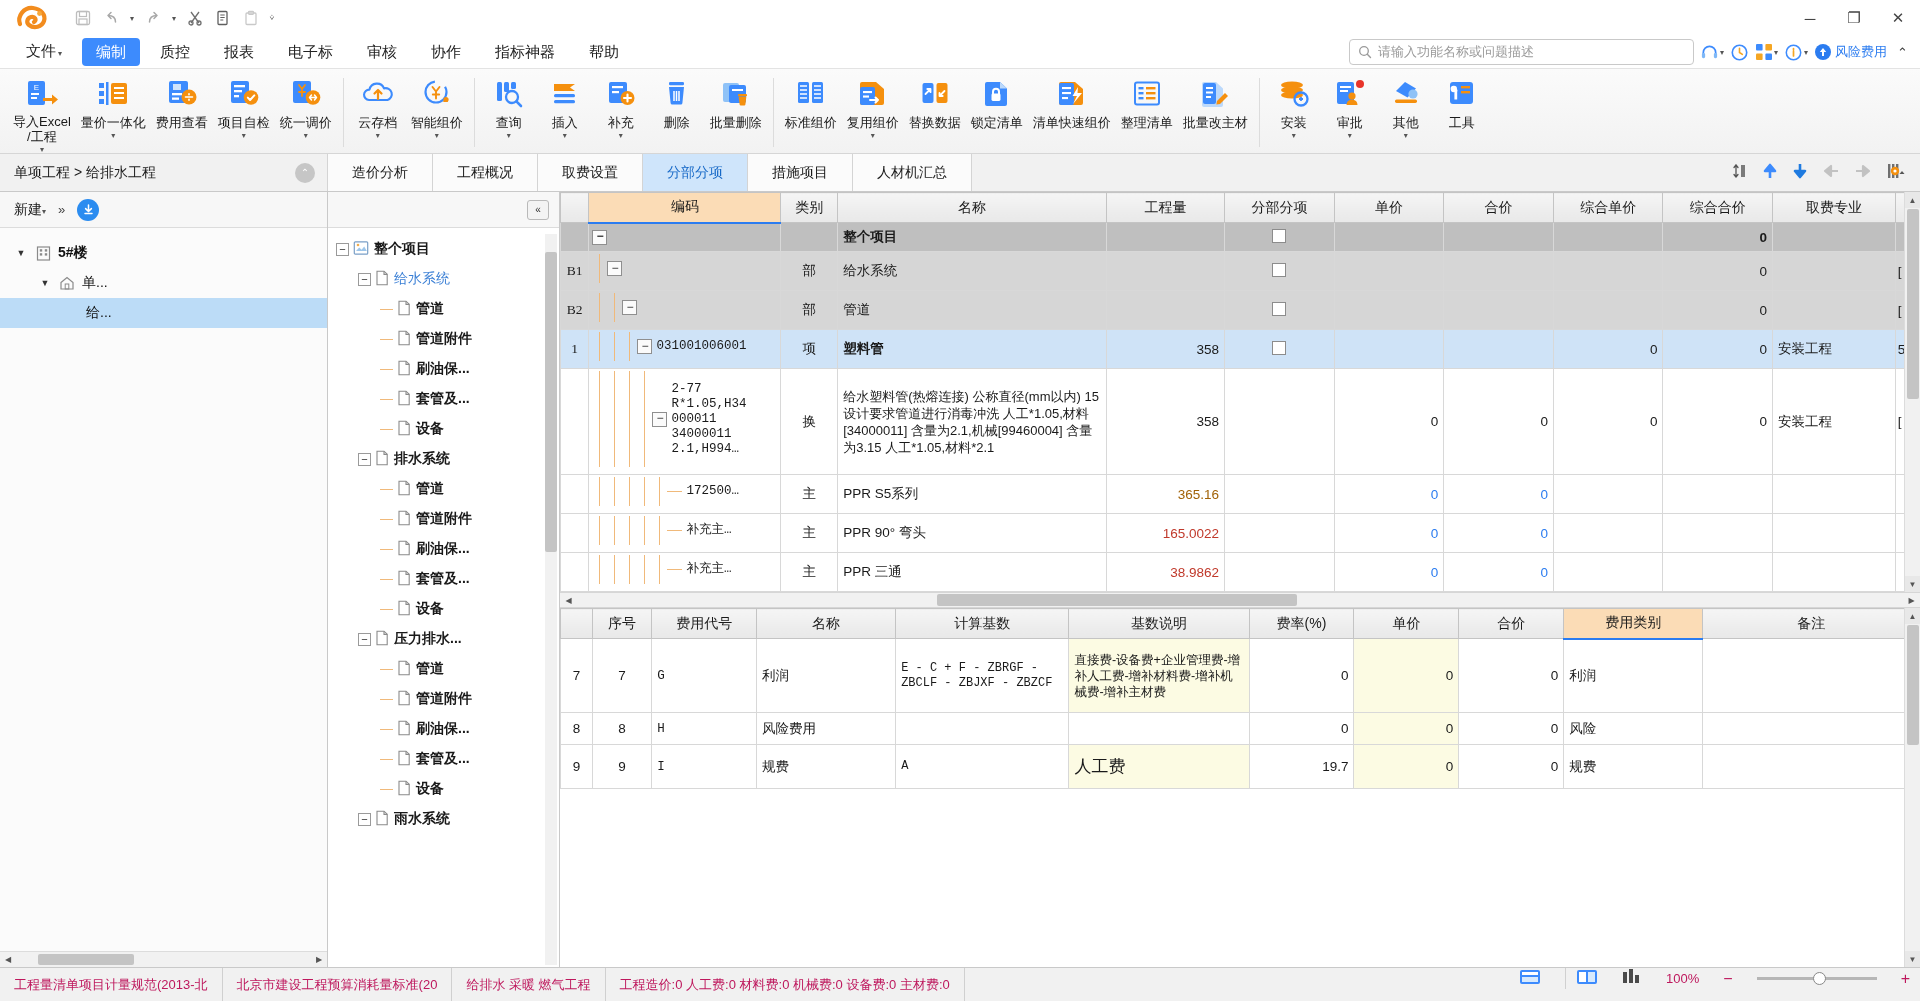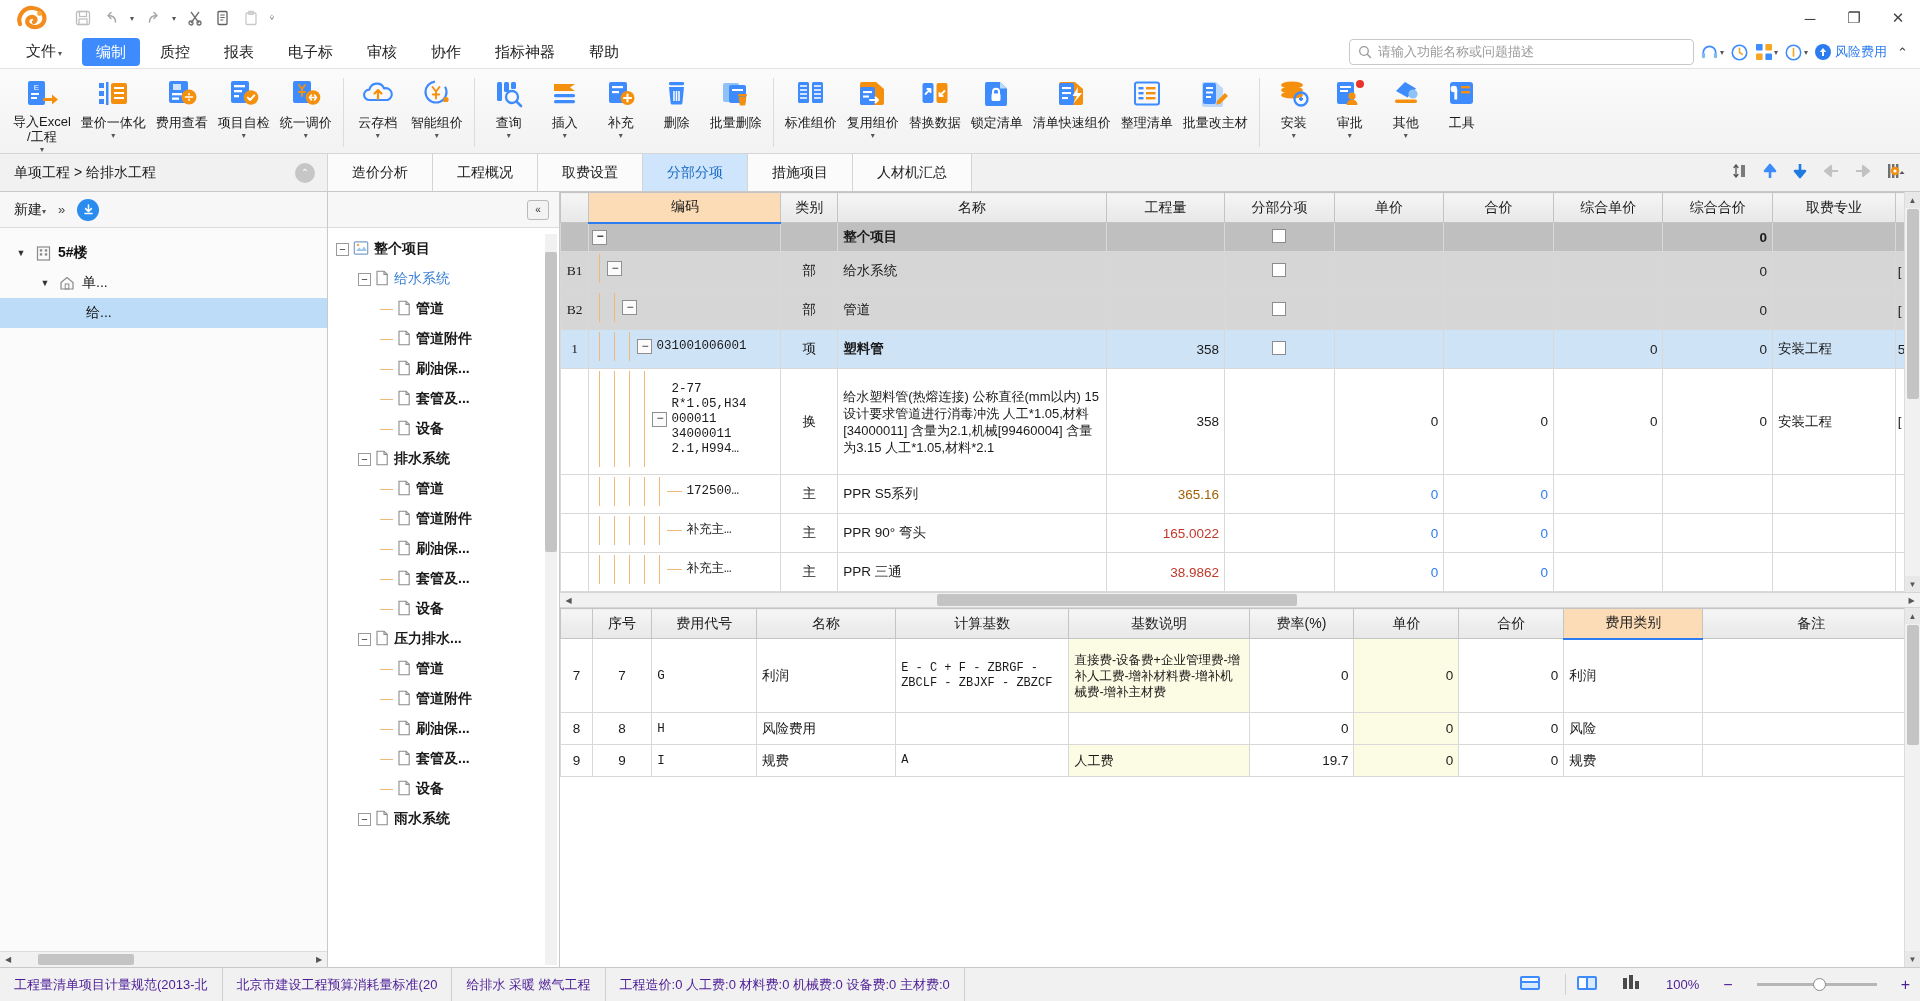--- a/index.html
+++ b/index.html
@@ -183,21 +183,21 @@
   .th-fee { background: #fbdcb6 !important; border-bottom: 2px solid #2b7cf0 !important; font-weight: bold; }
   .cell-yellow { background: #fcfbe3 !important; }
   .cell-sel-row td { background: #cfe3f7 !important; }
   .cell-focus { outline: 2px solid #2b7cf0; outline-offset: -2px; }
   .dd-cell { position: relative; }
   .dd-caret { position: absolute; right: 6px; top: 50%; transform: translateY(-50%); color: #2b7cf0; font-size: 9px; }
 
   
   .statusbar {
     flex: 0 0 34px; height: 34px; background: #f1f1f1; border-top: 1px solid #c9c9c9;
-    display: flex; align-items: center; font-size: 13px; color: #4c1d95; overflow: hidden;
+    display: flex; align-items: flex-start; font-size: 13px; color: #be185d; overflow: hidden;
   }
   .sb-seg { padding: 0 14px; white-space: nowrap; border-right: 1px solid #d0d0d0; height: 34px; display:flex; align-items:center; }
   .sb-right { margin-left: auto; display: flex; align-items: center; gap: 24px; padding-right: 10px; }
   .zoom-track { width: 120px; height: 3px; background: #b6b6b6; position: relative; }
   .zoom-knob { position: absolute; left: 56px; top: -5px; width: 13px; height: 13px; border-radius: 50%; background: #fff; border: 1px solid #888; }
 </style>
 </head>
 <body>
 
 <div class="app">
@@ -1157,21 +1157,21 @@
                 <td class="num" style="height: 32px;">0</td>
                 <td class="dd-cell" style="height: 32px;"><span>风险</span></td>
                 <td style="height: 32px;"></td>
               </tr>
               <tr>
                 <td class="ctr" style="height: 32px;">9</td>
                 <td class="ctr" style="height: 32px;">9</td>
                 <td style="font-family: &quot;Liberation Mono&quot;, monospace; font-size: 12.5px; height: 32px;">I</td>
                 <td style="height: 32px;">规费</td>
                 <td style="font-family: &quot;Liberation Mono&quot;, monospace; font-size: 12px; line-height: 15px; white-space: normal; height: 32px;">A</td>
-                <td class="cell-yellow" style="font-size: 13px; line-height: 16px; white-space: normal; height: 32px;">人工费</td>
+                <td class="cell-yellow" style="font-size: 17px; line-height: 16px; white-space: normal; height: 44px;">人工费</td>
                 <td class="num" style="height: 32px;">19.7</td>
                 <td class="num" style="background: rgb(252, 251, 227); height: 32px;">0</td>
                 <td class="num" style="height: 32px;">0</td>
                 <td class="dd-cell" style="height: 32px;"><span>规费</span></td>
                 <td style="height: 32px;"></td>
               </tr>
             </tbody>
         </table>
         <div class="vscroll">
           <div class="vs-arrow">▲</div>

